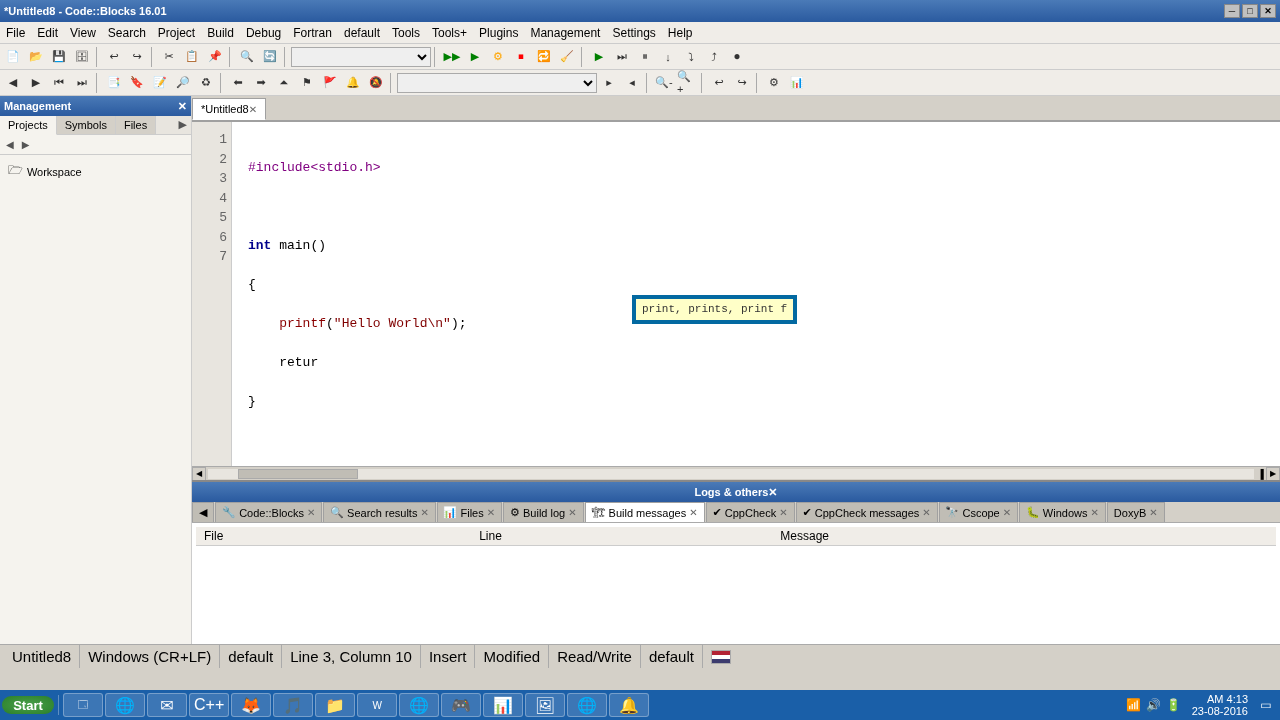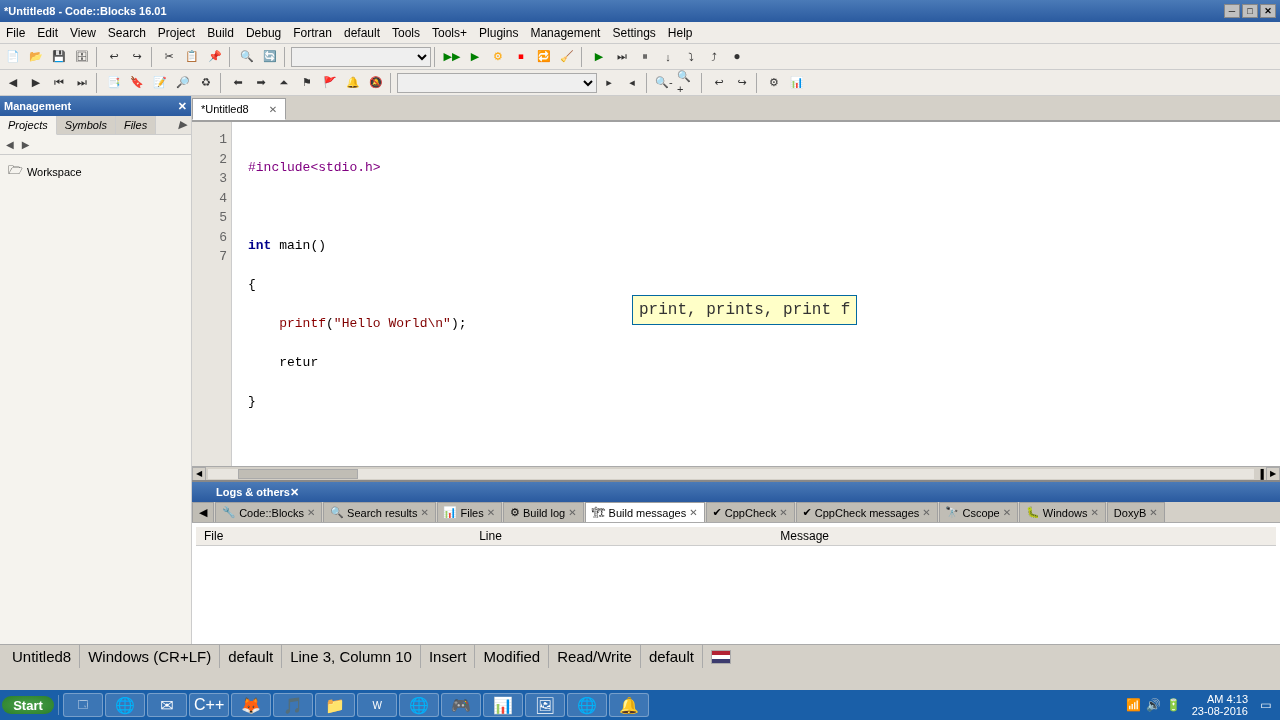--- a/index.html
+++ b/index.html
@@ -109,21 +109,20 @@
     }
     #management-close {
       cursor: pointer;
       font-size: 11px;
       color: white;
     }
     #left-tabs {
       display: flex;
       background: #e8e5df;
       border-bottom: 1px solid #ccc;
-      font-style: italic;
     }
     .left-tab {
       padding: 3px 8px;
       font-size: 11px;
       cursor: pointer;
       border-right: 1px solid #ccc;
       background: #d4d0c8;
     }
     .left-tab.active {
       background: #f5f3ee;
@@ -171,21 +170,21 @@
     }
     .editor-tab {
       padding: 3px 8px;
       font-size: 11px;
       cursor: pointer;
       background: #c0bdb5;
       border: 1px solid #a0a0a0;
       border-bottom: none;
       display: flex;
       align-items: center;
-      gap: 20px;
+      gap: 0;
       margin-right: 2px;
       height: 22px;
     }
     .editor-tab.active {
       background: white;
       border-bottom: 1px solid white;
     }
     .tab-close {
       font-size: 10px;
       cursor: pointer;
@@ -226,23 +225,23 @@
     .fn { color: #8b0000; }
     .str { color: #800000; }
     .pp { color: #800080; }
 
     
     #autocomplete {
       position: absolute;
       left: 440px;
       top: 173px;
       background: #ffffc8;
-      border: 1px solid #0369a1;
+      border: 4px solid #0369a1;
       font-family: 'Courier New', monospace;
-      font-size: 16px;
+      font-size: 11px;
       padding: 2px 6px;
       z-index: 100;
       white-space: nowrap;
       color: #333;
     }
 
     
     #editor-scroll {
       height: 14px;
       background: #d4d0c8;
@@ -280,23 +279,23 @@
       background: white;
       border-top: 2px solid #888;
       display: flex;
       flex-direction: column;
     }
     #bottom-header {
       background: linear-gradient(to bottom, #4a7ab7, #2a5a9f);
       color: white;
       font-size: 11px;
       font-weight: bold;
-      padding: 2px 24px;
-      display: flex;
-      justify-content: flex-start;
+      padding: 2px 6px;
+      display: flex;
+      justify-content: center;
       align-items: center;
       height: 20px;
     }
     #bottom-tabs {
       display: flex;
       background: #d4d0c8;
       border-bottom: 1px solid #aaa;
       overflow: hidden;
       align-items: flex-end;
     }

